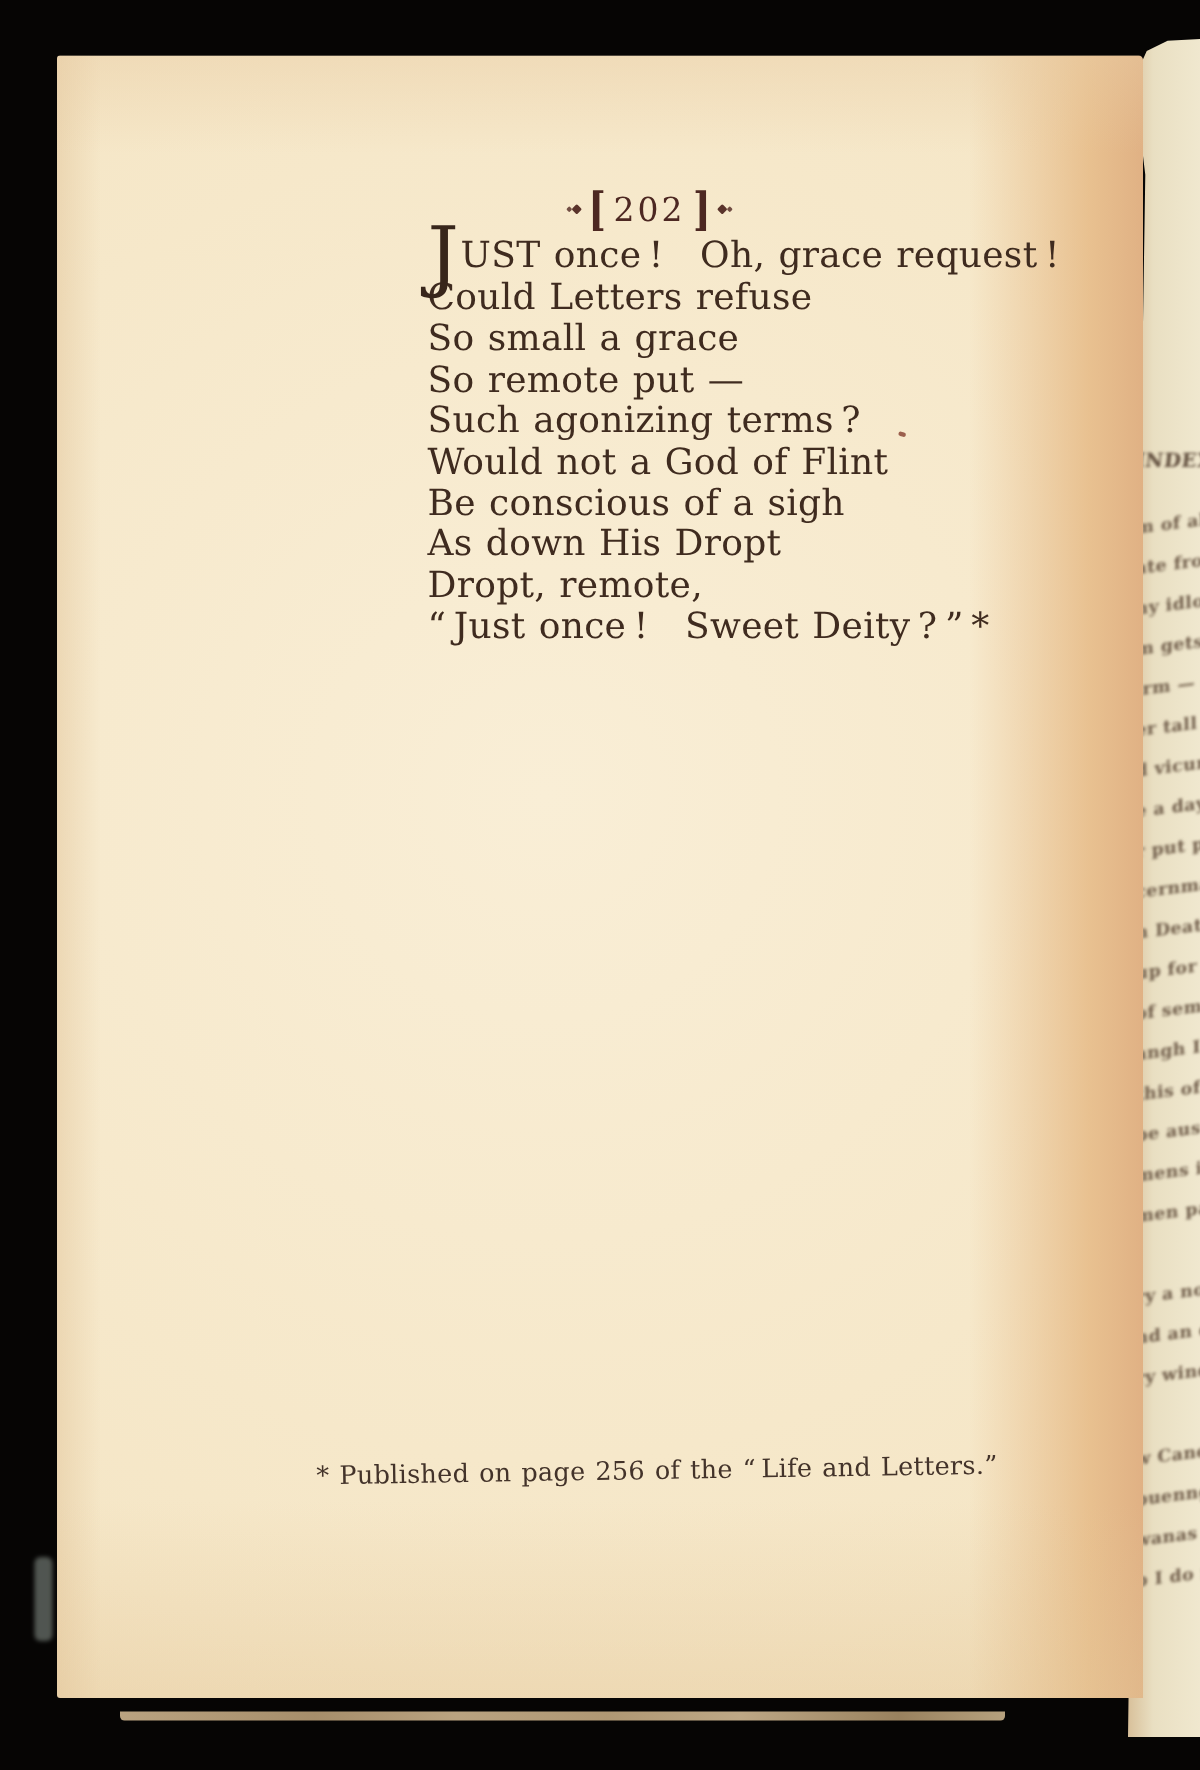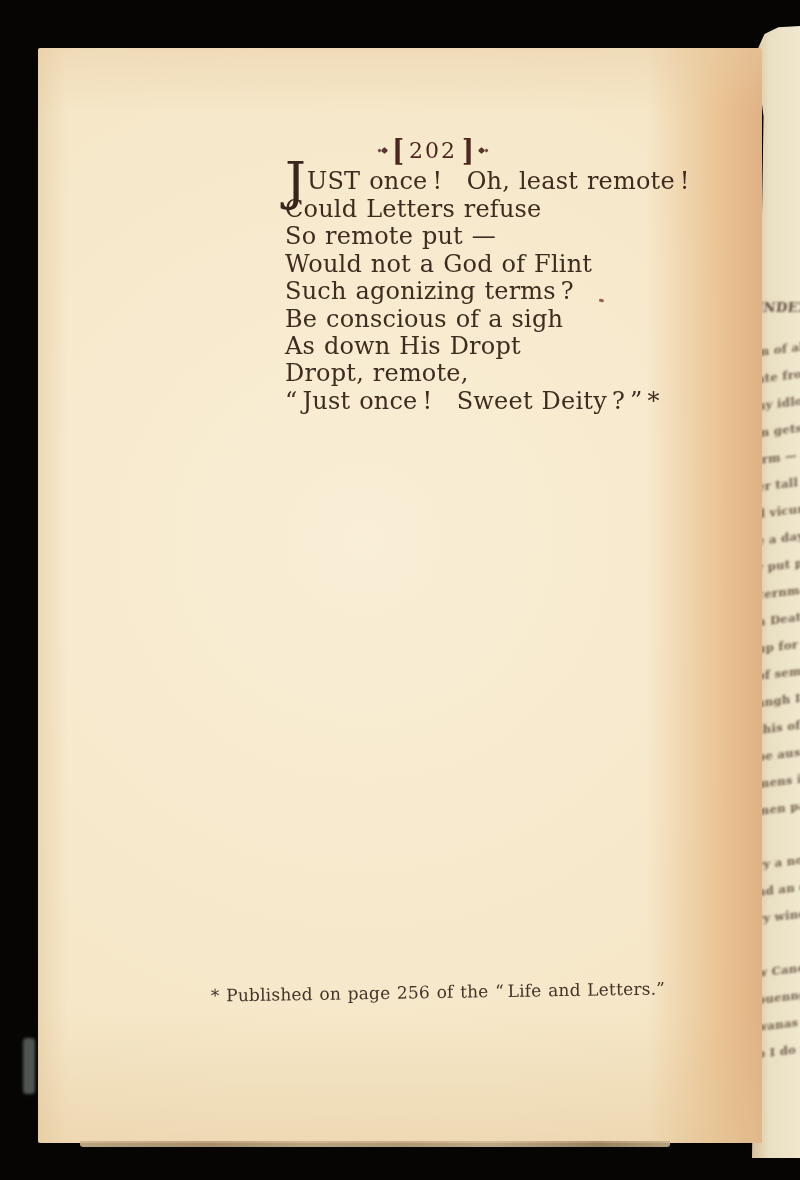--- a/index.html
+++ b/index.html
@@ -32,21 +32,21 @@
     height:27px;line-height:27px;font-size:11.5px;font-weight:600;
     color:#6f5c49;filter:blur(1.1px);white-space:nowrap;
     transform:skewX(-6deg) rotate(-7deg);
     transform-origin:left center;
     letter-spacing:.3px;
   }
 
   
   .book-page{
     position:absolute;
-    left:38px;top:48px;width:724px;height:1095px;
+    left:38px;top:37px;width:724px;height:1095px;
     background:
       linear-gradient(180deg,rgba(233,205,165,.45) 0,rgba(233,205,165,0) 6%,rgba(255,255,255,0) 88%,rgba(226,196,150,.38) 100%),
       linear-gradient(90deg,rgba(226,198,156,.5) 0,rgba(255,255,255,0) 4%,rgba(255,255,255,0) 84%,rgba(230,186,134,.85) 95%,#e0b184 100%),
       radial-gradient(140% 90% at 45% 45%,#f9eed6 0%,#f5e6c6 60%,#f0dcb6 100%);
     border-radius:2px 3px 0 2px;
   }
 
   
   .pagenum{
     position:absolute;left:320px;top:88px;width:150px;
@@ -143,26 +143,27 @@
   </div>
 </div>
 
 <div class="book-page">
 
   <div class="pagenum">
     <span class="fleuron"><i class="d-sm"></i><i class="d-big"></i></span><span class="brk">[</span><span class="num">202</span><span class="brk">]</span><span class="fleuron"><i class="d-big"></i><i class="d-sm"></i></span>
   </div>
 
   <div class="poem">
-    <div class="poem-first-line"><span class="drop-cap">J</span><span>UST once !  Oh, least remote !</span></div>
+    <div class="poem-first-line"><span class="drop-cap">J</span><span>UST once !  Oh, grace request !</span></div>
     <div>
         <div class="pline">Could Letters refuse</div>
+        <div class="pline">So small a grace</div>
         <div class="pline">So remote put —</div>
+        <div class="pline">Such agonizing terms ?</div>
         <div class="pline">Would not a God of Flint</div>
-        <div class="pline">Such agonizing terms ?</div>
         <div class="pline">Be conscious of a sigh</div>
         <div class="pline">As down His Dropt</div>
         <div class="pline">Dropt, remote,</div>
         <div class="pline">“ Just once !  Sweet Deity ? ” *</div>
       </div>
   </div>
 
   <div class="ink-speck"></div>
 
   <div class="footnote">* Published on page 256 of the “ Life and Letters.”</div>

